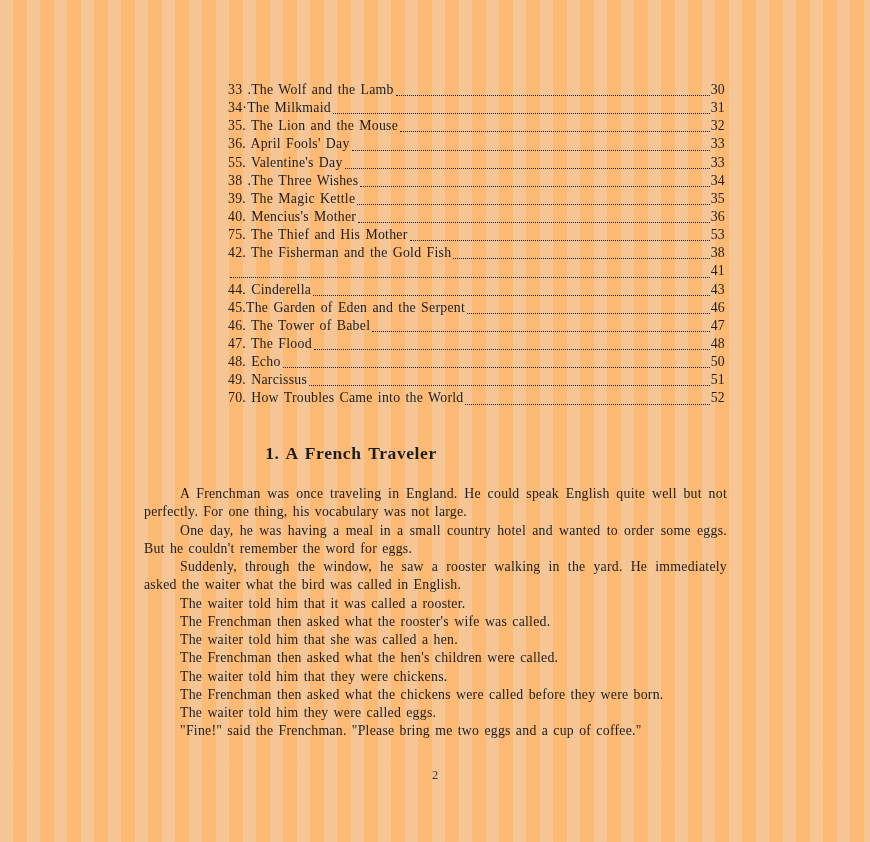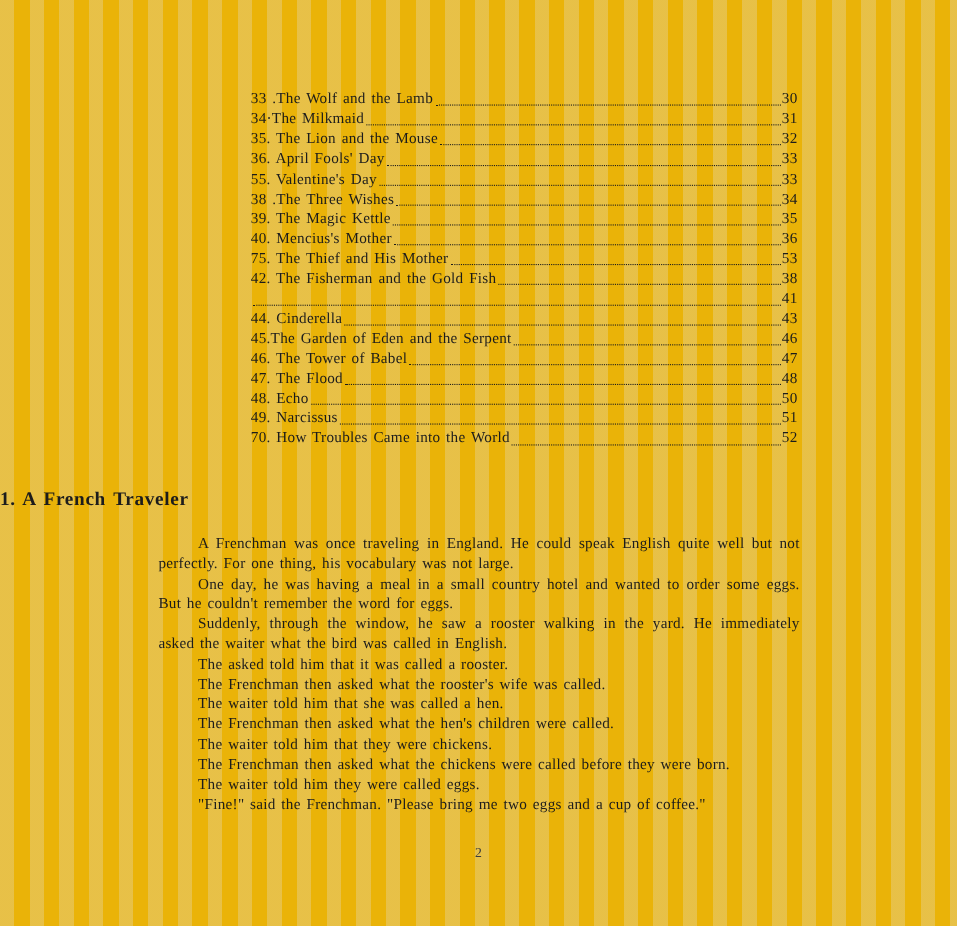--- a/index.html
+++ b/index.html
@@ -6,21 +6,21 @@
   html, body {
     width: 870px; height: 842px;
     background: #ffffff;
     font-family: "Liberation Serif", "DejaVu Serif", serif;
     color: #1c1c1c;
     overflow: hidden;
   }
   .page {
     position: relative;
     width: 870px; height: 842px;
-    background: #eab308;
+    background: #fdba74;
   }
   
   .page::before {
     content: "";
     position: absolute; inset: 0;
     background: repeating-linear-gradient(
       90deg,
       rgba(225,228,236,0.28) 0px, rgba(225,228,236,0.28) 13px,
       rgba(255,255,255,0) 13px, rgba(255,255,255,0) 27px
     );
@@ -44,21 +44,22 @@
     flex: 1 1 auto;
     align-self: flex-end;
     height: 0;
     border-bottom: 1.6px dotted #1c1c1c;
     margin: 0 1px 4px 2px;
     min-width: 10px;
   }
   .toc-page { flex: 0 0 auto; }
   .story-title {
     position: absolute;
-    left: 0; top: 443px; width: 870px;
+    left: 0; top: 443px; width: 702px;
+    text-align: center;
     font-size: 17.5px;
     font-weight: bold;
     letter-spacing: 0.6px;
     word-spacing: 2px;
   }
   .story-body {
     position: absolute;
     left: 144px; top: 485px; width: 583px;
     font-size: 13.8px;
     line-height: 18.25px;
@@ -171,21 +172,21 @@
         <span class="toc-page">52</span>
       </div>
     </div>
 
   <h1 class="story-title">1. A French Traveler</h1>
 
   <div class="story-body" id="story-body">
       <p>A Frenchman was once traveling in England. He could speak English quite well but not perfectly. For one thing, his vocabulary was not large.</p>
       <p>One day, he was having a meal in a small country hotel and wanted to order some eggs. But he couldn't remember the word for eggs.</p>
       <p>Suddenly, through the window, he saw a rooster walking in the yard. He immediately asked the waiter what the bird was called in English.</p>
-      <p>The asked told him that it was called a rooster.</p>
+      <p>The waiter told him that it was called a rooster.</p>
       <p>The Frenchman then asked what the rooster's wife was called.</p>
       <p>The waiter told him that she was called a hen.</p>
       <p>The Frenchman then asked what the hen's children were called.</p>
       <p>The waiter told him that they were chickens.</p>
       <p>The Frenchman then asked what the chickens were called before they were born.</p>
       <p>The waiter told him they were called eggs.</p>
       <p>"Fine!" said the Frenchman. "Please bring me two eggs and a cup of coffee."</p>
     </div>
 
   <div class="page-number">2</div>

